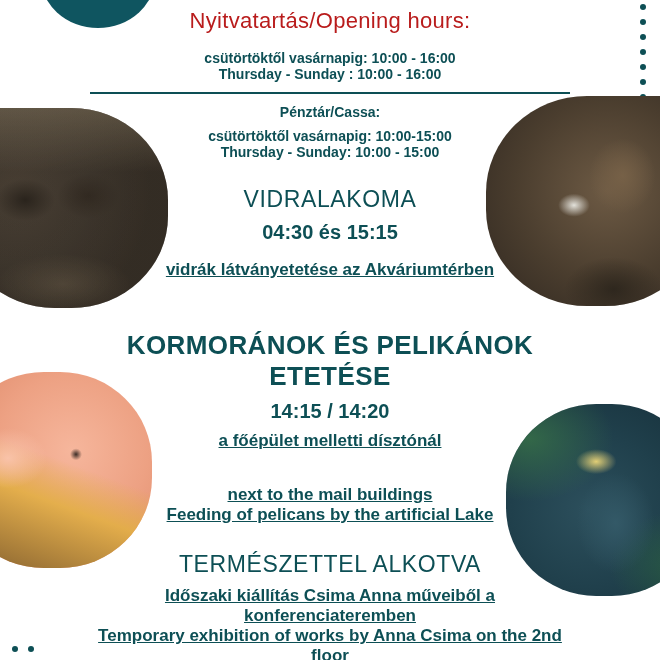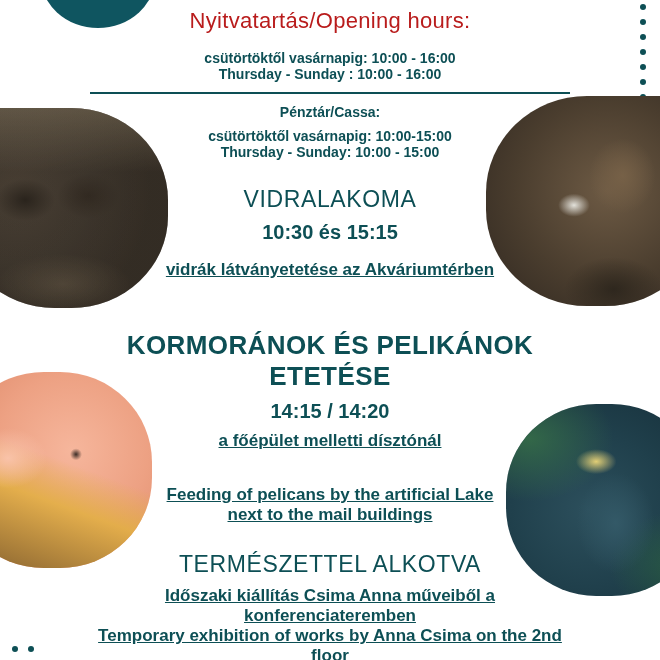--- a/index.html
+++ b/index.html
@@ -240,39 +240,39 @@
 
     <span class="ln t-sub">Pénztár/Cassa:</span>
     <div class="gap-s"></div>
     <span class="ln t-sub">csütörtöktől vasárnapig: 10:00-15:00</span>
     <span class="ln t-sub">Thursday - Sunday: 10:00 - 15:00</span>
 
     <div class="gap-l"></div>
 
     <span class="ln t-title">VIDRALAKOMA</span>
     <div class="gap-s"></div>
-    <span class="ln t-time">10:30 és 15:15</span>
+    <span class="ln t-time">04:30 és 15:15</span>
     <div class="gap-m"></div>
     <span class="ln t-mid">vidrák látványetetése az Akváriumtérben</span>
     <div class="gap-s"></div>
 
     <div class="gap-l"></div>
     <div class="gap-m"></div>
 
     <span class="ln t-title-lg">KORMORÁNOK ÉS PELIKÁNOK ETETÉSE</span>
     <div class="gap-s"></div>
     <span class="ln t-time">14:15 / 14:20</span>
     <div class="gap-s"></div>
     <span class="ln t-mid">a főépület melletti dísztónál</span>
 
     <div class="gap-l"></div>
     <div class="gap-s"></div>
 
+    <span class="ln t-mid">next to the mail buildings</span>
     <span class="ln t-mid">Feeding of pelicans by the artificial Lake</span>
-    <span class="ln t-mid">next to the mail buildings</span>
 
     <div class="gap-l"></div>
 
     <span class="ln t-title">TERMÉSZETTEL ALKOTVA</span>
     <div class="gap-s"></div>
     <span class="ln t-mid">Időszaki kiállítás Csima Anna műveiből a konferenciateremben</span>
     <span class="ln t-mid">Temporary exhibition of works by Anna Csima on the 2nd floor</span>
 
   </div>
 </div>

